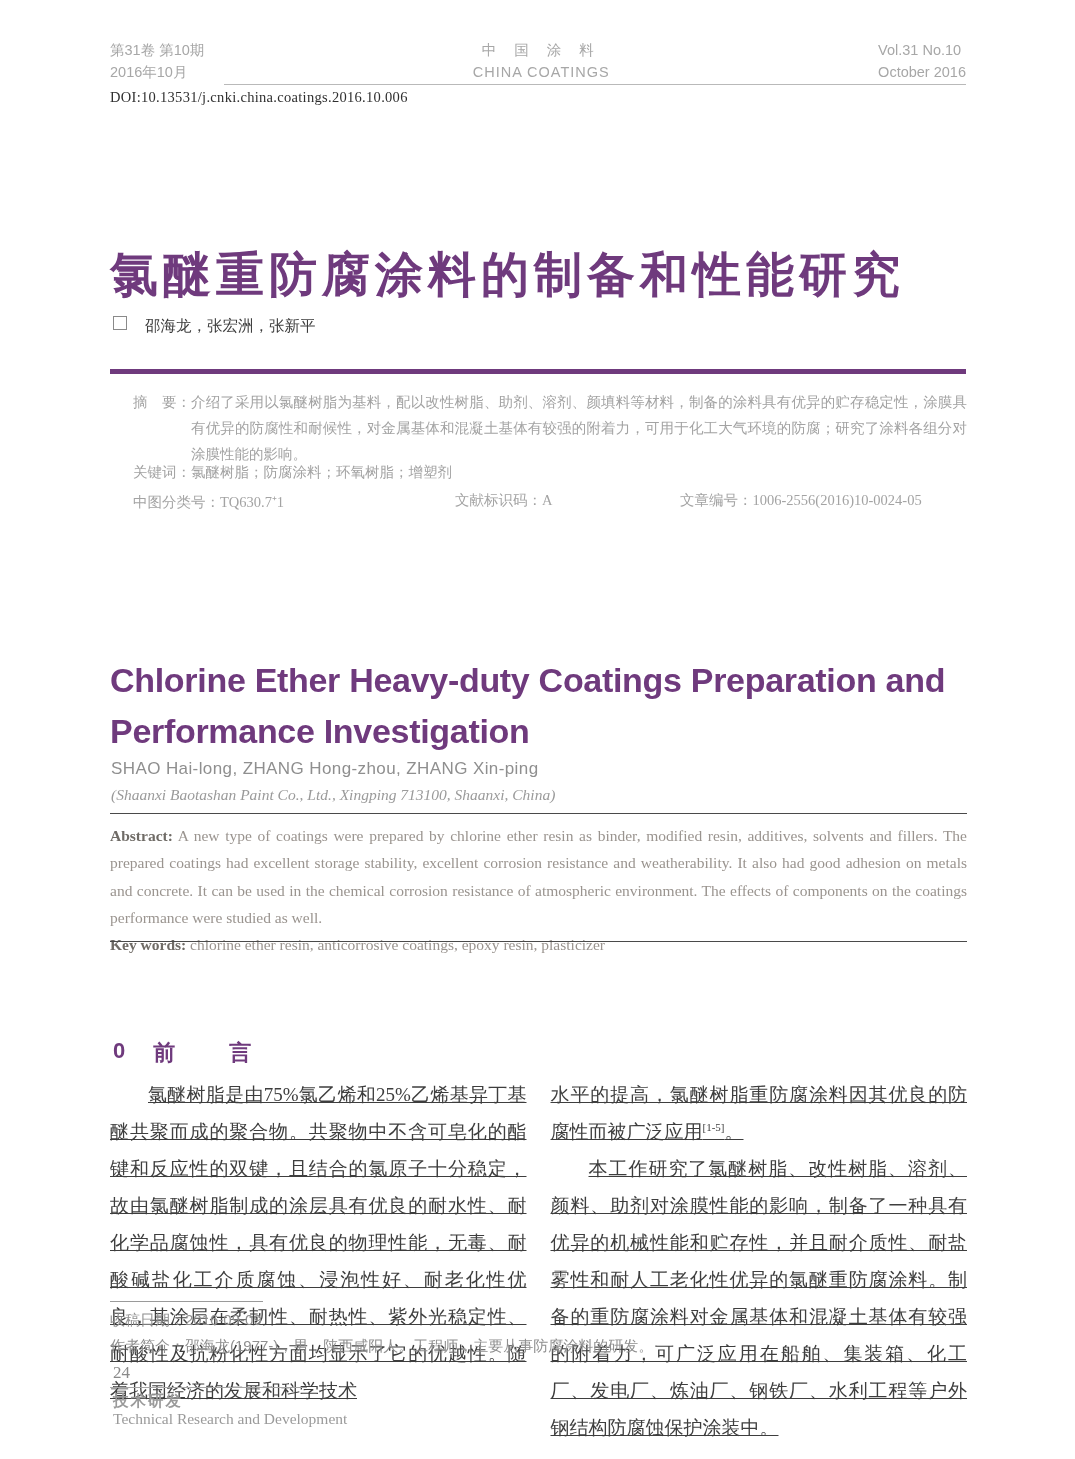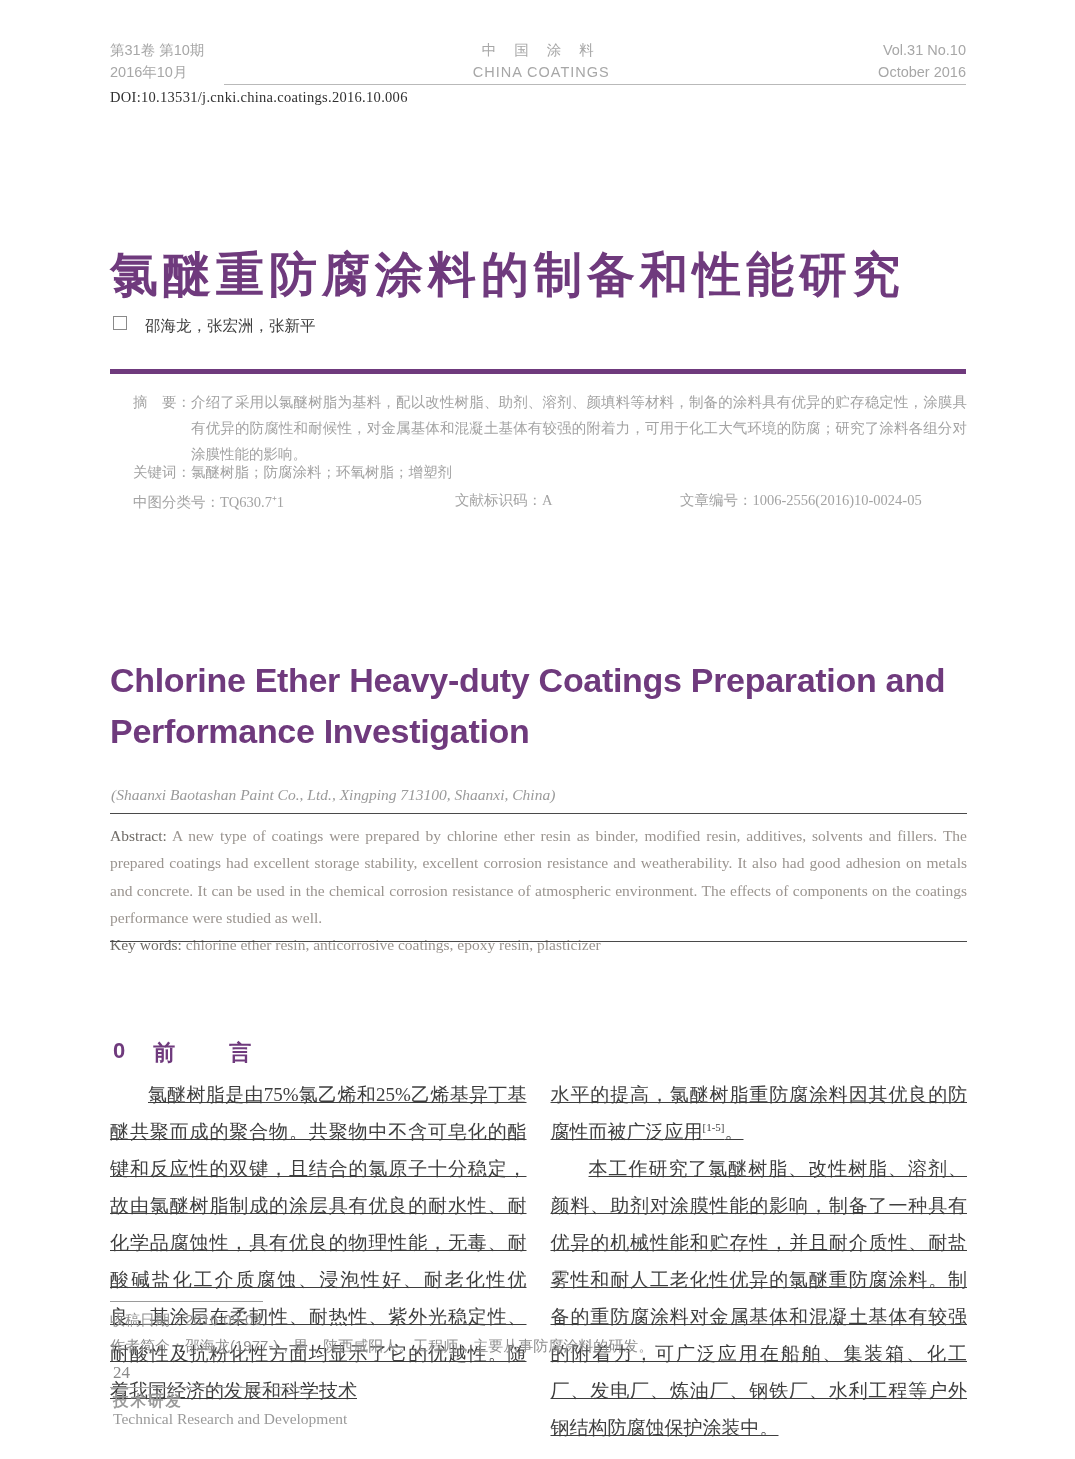--- a/index.html
+++ b/index.html
@@ -11,21 +11,21 @@
   
   .journal-header{
     position:absolute; top:40px; left:110px; width:856px;
     display:flex; justify-content:space-between;
     color:#a7a7a7; font-size:14.5px; line-height:1.5;
   }
   .jh-left{text-align:left;}
   .jh-center{text-align:center;}
   .jh-center .cn{letter-spacing:7px;}
   .jh-center .en{letter-spacing:1px;}
-  .jh-right{text-align:right;}
+  .jh-right{}
   .header-rule{
     position:absolute; top:84px; left:224px; width:742px;
     border-top:1.6px solid #b9b9b9;
   }
   .doi-line{
     position:absolute; top:89px; left:110px;
     font-family:"Liberation Serif", serif;
     color:#2f2f2f; font-size:14.5px; letter-spacing:0.3px;
   }
   
@@ -88,21 +88,21 @@
   .rule-dark-top{
     position:absolute; top:813px; left:110px; width:857px;
     border-top:1.8px solid #4a4a4a;
   }
   .abstract-en{
     position:absolute; top:822px; left:110px; width:857px;
     font-family:"Liberation Serif", serif;
     color:#9a948f; font-size:15.5px; line-height:1.76; text-align:justify;
   }
   .abstract-en p{margin:0;}
-  .abstract-en .bold-label{font-weight:normal; color:#6f6b66;}
+  .abstract-en .bold-label{font-weight:bold; color:#6f6b66;}
   .rule-dark-bottom{
     position:absolute; top:941px; left:110px; width:857px;
     border-top:1.8px solid #4a4a4a;
   }
   
   .section-heading{
     position:absolute; top:1038px; left:113px;
     color:#6f3a7d; font-size:22px; font-weight:bold;
     display:flex; gap:28px;
   }
@@ -186,20 +186,21 @@
   <div class="class-row">
     <span class="seg1"><span>中图分类号：</span><span>TQ630.7⁺1</span></span>
     <span class="seg2"><span>文献标识码：</span><span>A</span></span>
     <span class="seg3"><span>文章编号：</span><span>1006-2556(2016)10-0024-05</span></span>
   </div>
 
   <h2 class="title-en" style="margin:0;">
     <div>Chlorine Ether Heavy-duty Coatings Preparation and</div>
     <div>Performance Investigation</div>
   </h2>
+  <div class="authors-en">SHAO Hai-long, ZHANG Hong-zhou, ZHANG Xin-ping</div>
   <div class="affiliation-en">(Shaanxi Baotashan Paint Co., Ltd., Xingping 713100, Shaanxi, China)</div>
   <div class="rule-dark-top"></div>
 
   <div class="abstract-en">
     <p><span class="bold-label">Abstract:</span><span> A new type of coatings were prepared by chlorine ether resin as binder, modified resin, additives, solvents and fillers. The prepared coatings had excellent storage stability, excellent corrosion resistance and weatherability. It also had good adhesion on metals and concrete. It can be used in the chemical corrosion resistance of atmospheric environment. The effects of components on the coatings performance were studied as well.</span></p>
     <p><span class="bold-label">Key words:</span><span> chlorine ether resin, anticorrosive coatings, epoxy resin, plasticizer</span></p>
   </div>
   <div class="rule-dark-bottom"></div>
 
   <div class="section-heading">

